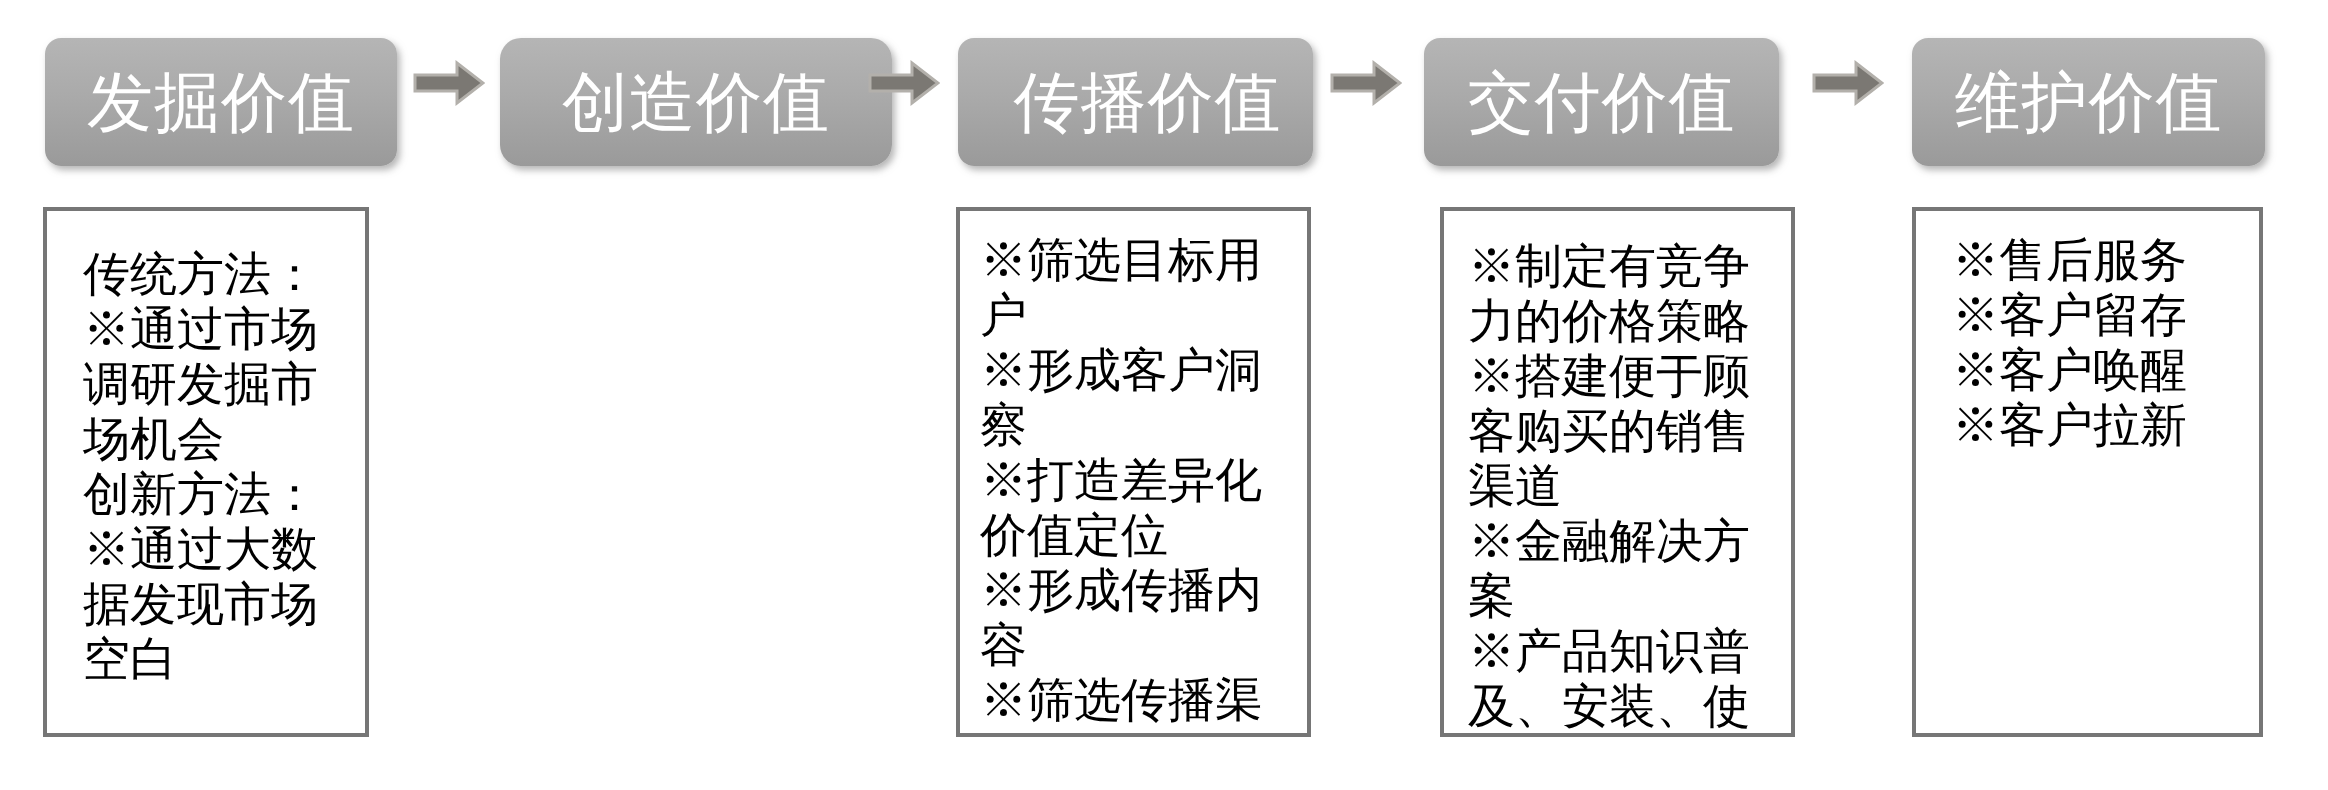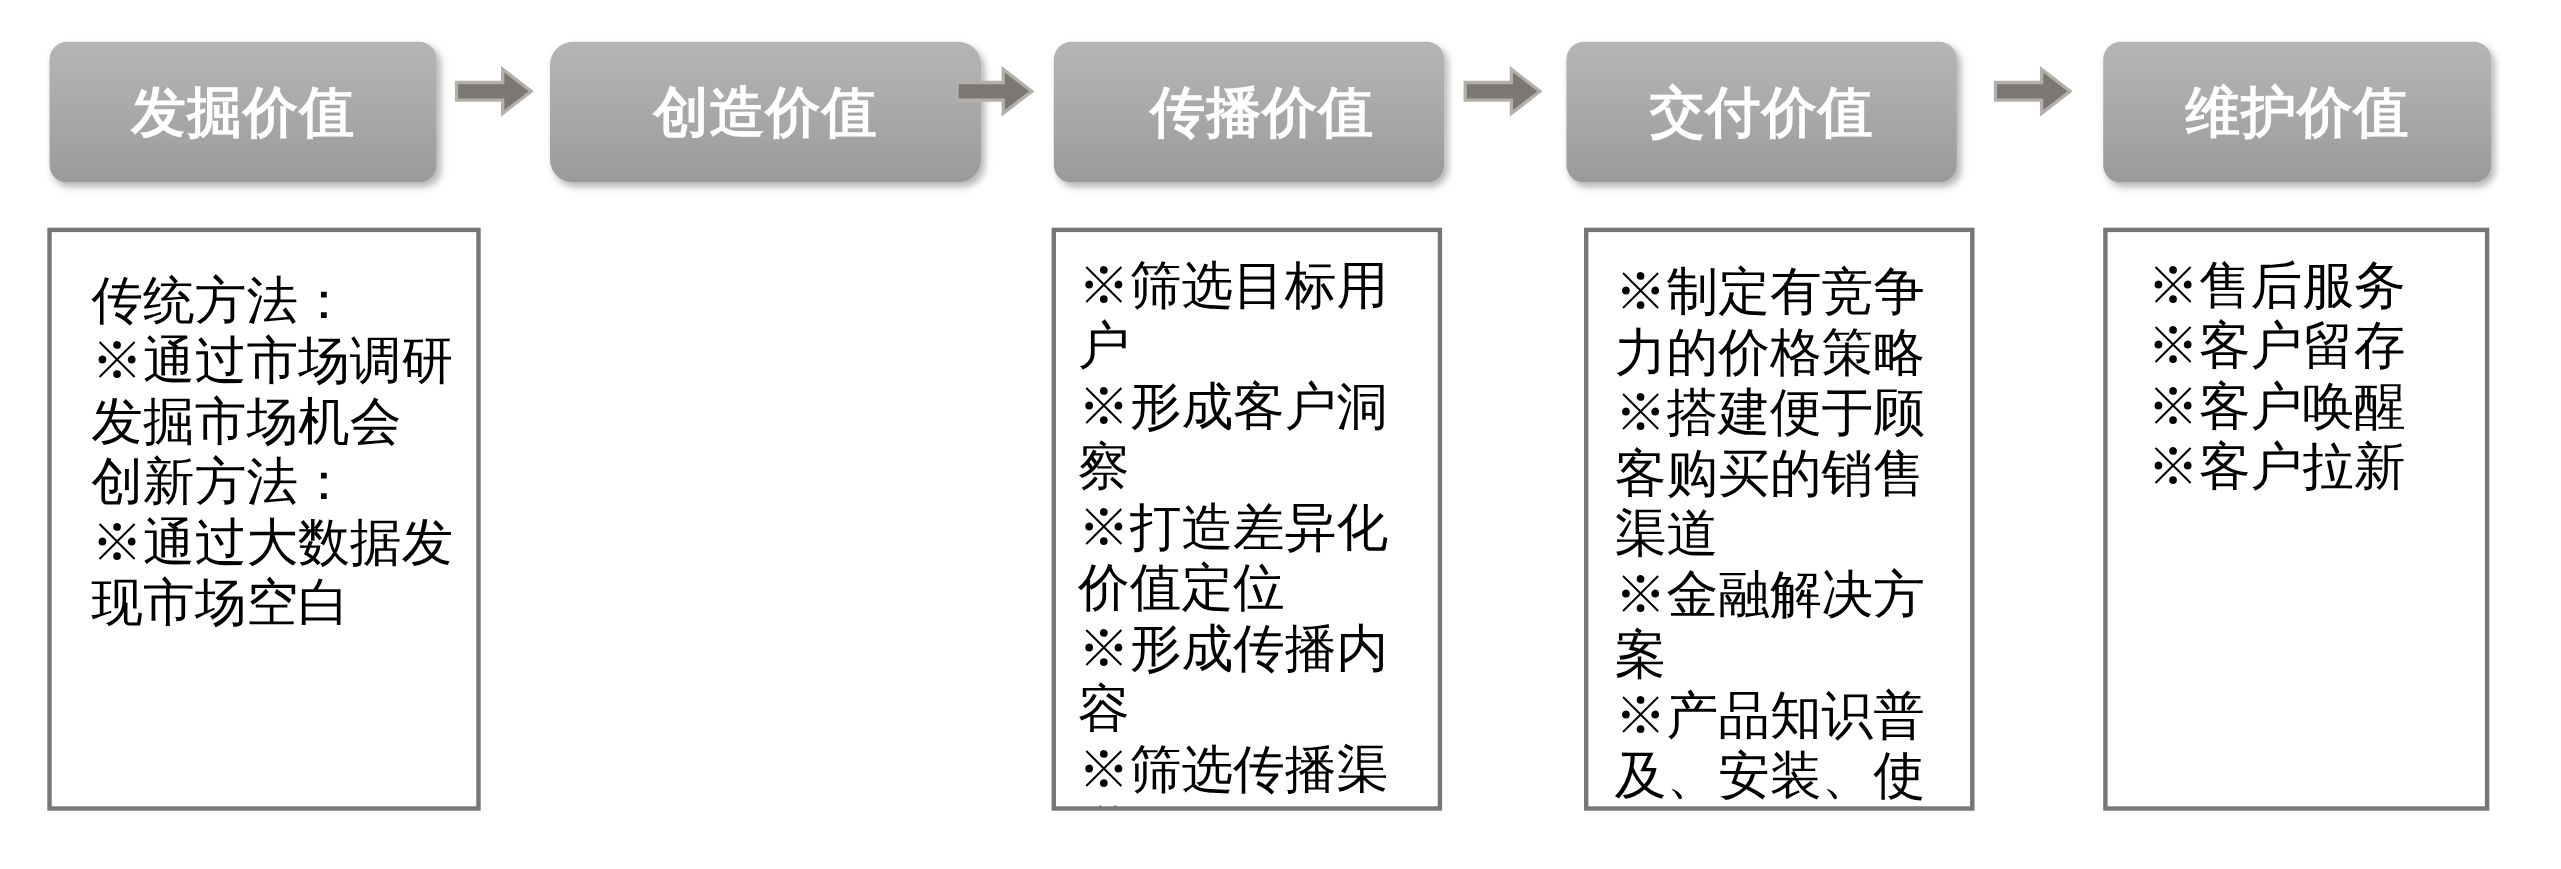--- a/index.html
+++ b/index.html
@@ -17,26 +17,26 @@
     position:absolute;
     top:38px;height:128px;
     border-radius:16px;
     background:linear-gradient(to bottom,#b5b5b5 0%,#aaaaaa 45%,#9a9a9a 100%);
     box-shadow:3px 4px 7px rgba(120,120,120,0.55);
     display:flex;align-items:center;justify-content:center;
     box-sizing:border-box;
   }
   .header-label{
     color:#ffffff;
-    font-size:50px;
+    font-size:66px;
     line-height:1;
     letter-spacing:1px;
     white-space:nowrap;
     font-family:"Liberation Sans","DejaVu Sans",sans-serif;
-    font-weight:700;
+    font-weight:400;
   }
 
   
   .arrow{
     position:absolute;
     top:60px;
     width:72px;height:46px;
   }
   .arrow svg{display:block;width:72px;height:46px;}
 
@@ -73,21 +73,21 @@
   <div class="header-box" style="left:45px;width:352px;">
     <span class="header-label">发掘价值</span>
   </div>
 
   <div class="arrow" style="left:413px;">
     <svg viewBox="0 0 72 46" xmlns="http://www.w3.org/2000/svg">
       <polygon points="2,15 44,15 44,3 70,23 44,43 44,31 2,31" fill="#7b7873" stroke="#b3b0ab" stroke-width="3"></polygon>
     </svg>
   </div>
 
-  <div class="content-box c1" style="left:43px;width:394px;">
+  <div class="content-box c1" style="left:43px;width:326px;">
     <div class="content-text">传统方法：
 ※通过市场调研发掘市场机会
 创新方法：
 ※通过大数据发现市场空白</div>
   </div>
 
   <div class="header-box" style="left:500px;width:392px;border-radius:21px;">
     <span class="header-label">创造价值</span>
   </div>
 

